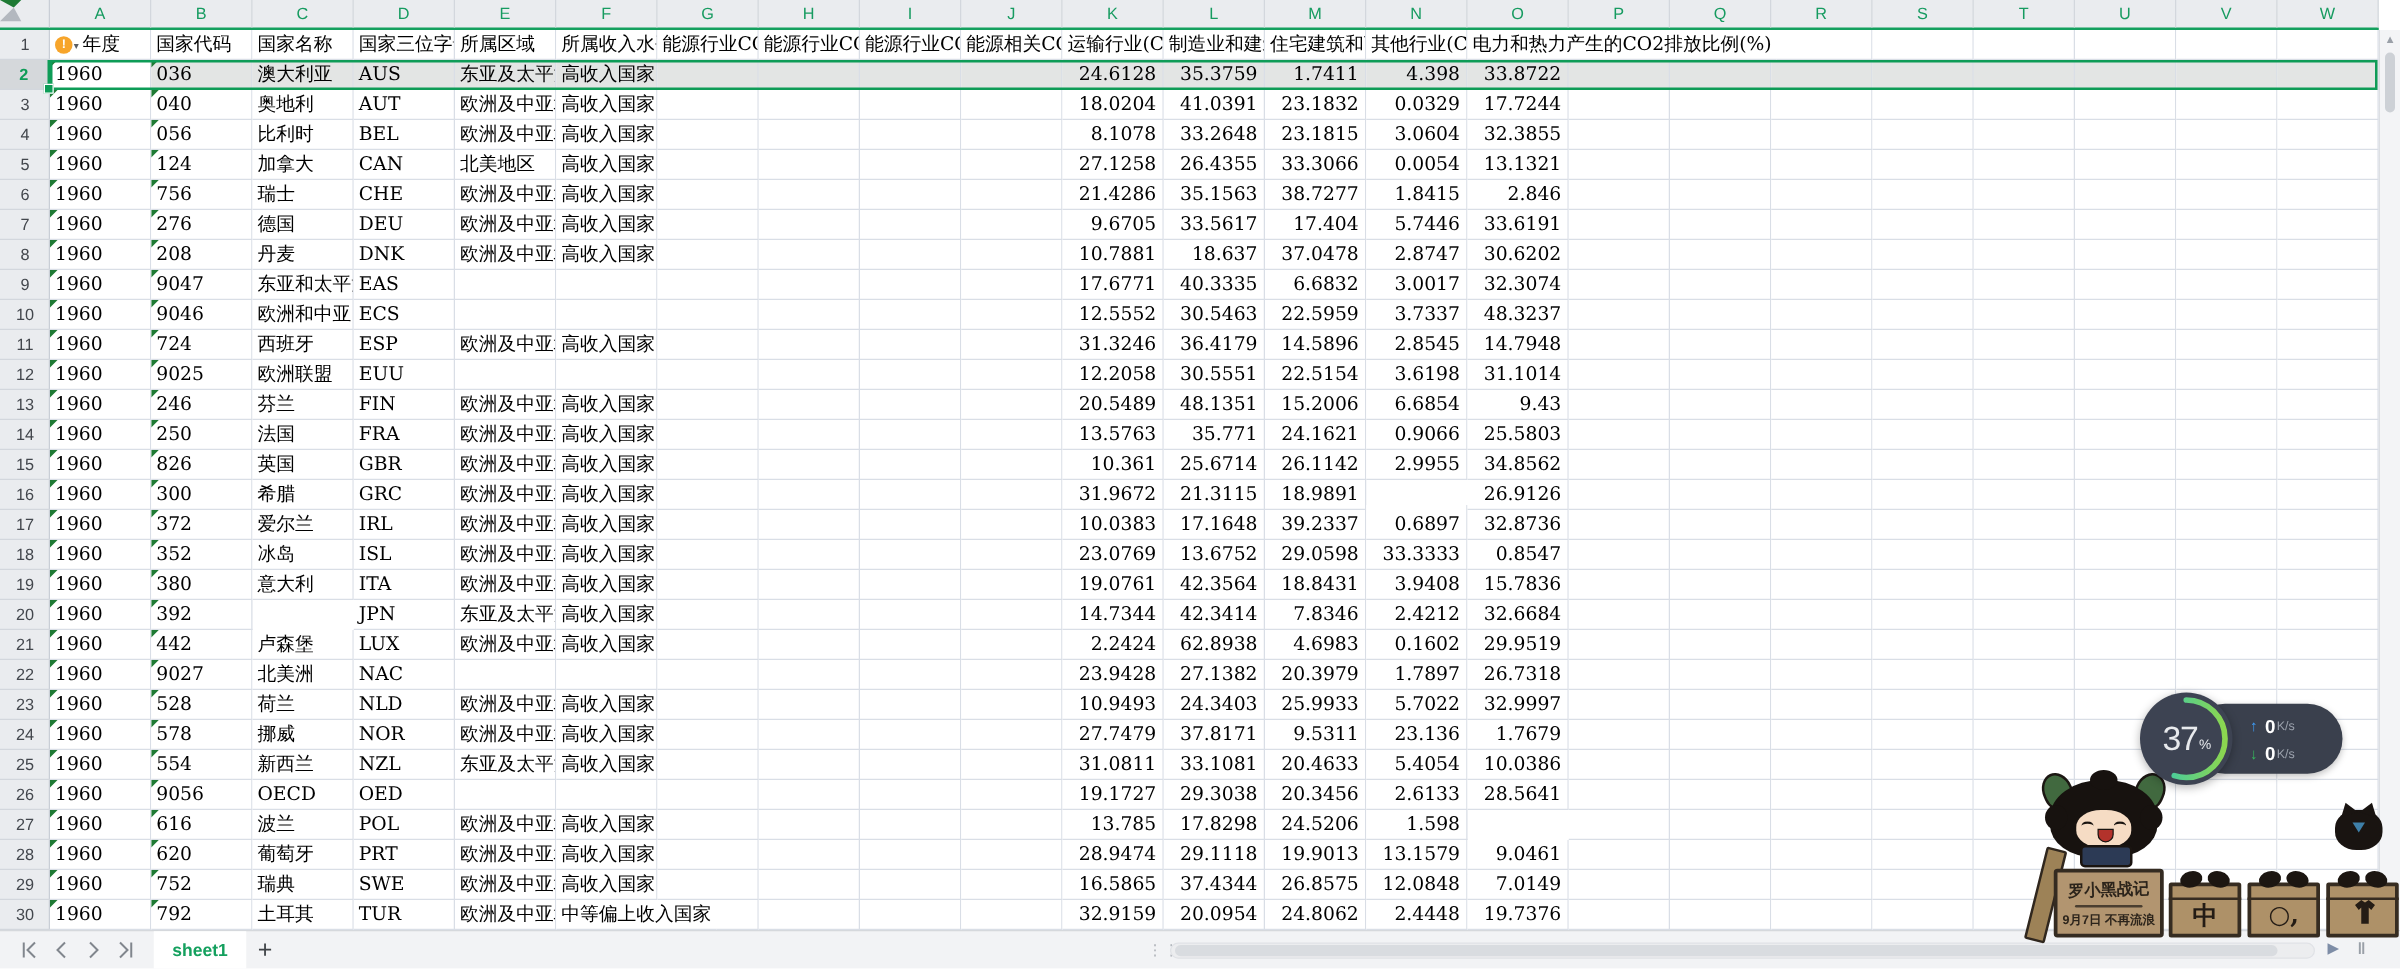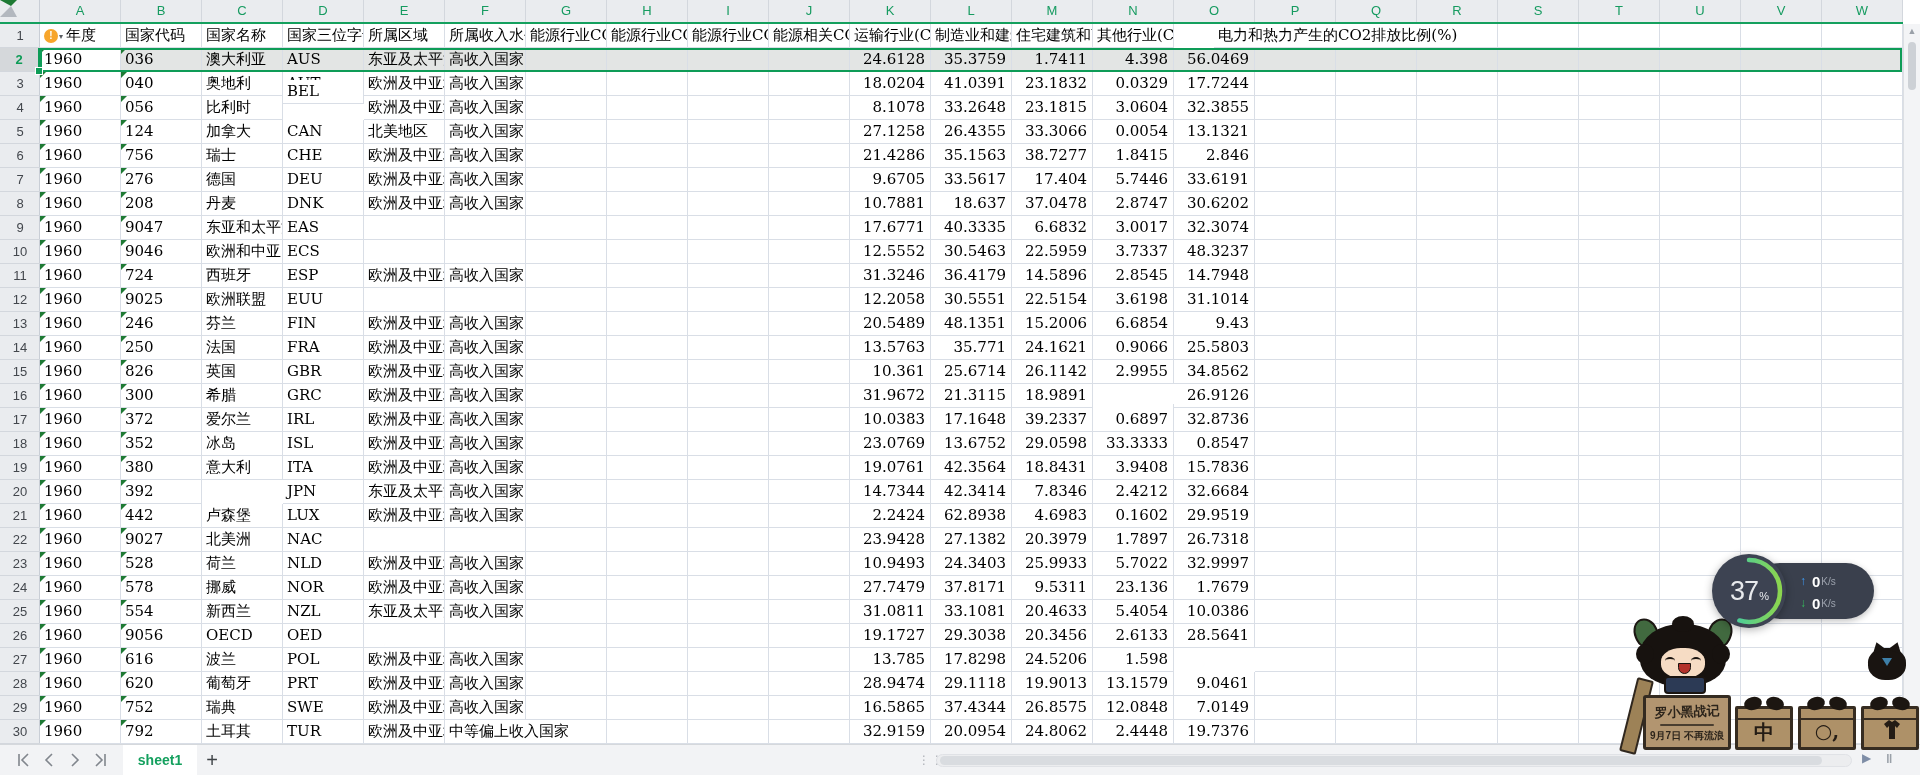--- a/index.html
+++ b/index.html
@@ -189,21 +189,21 @@
       <div class="cell" style="left: 324px; top: 0px; width: 81px;">所属区域</div>
       <div class="cell" style="left: 405px; top: 0px; width: 81px;">所属收入水平</div>
       <div class="cell" style="left: 486px; top: 0px; width: 81px;">能源行业CO2排放量(千吨)</div>
       <div class="cell" style="left: 567px; top: 0px; width: 81px;">能源行业CO2排放量(人均)</div>
       <div class="cell" style="left: 648px; top: 0px; width: 81px;">能源行业CO2排放比例(%)</div>
       <div class="cell" style="left: 729px; top: 0px; width: 81px;">能源相关CO2排放量</div>
       <div class="cell" style="left: 810px; top: 0px; width: 81px;">运输行业(CO2排放比例%)</div>
       <div class="cell" style="left: 891px; top: 0px; width: 81px;">制造业和建筑业CO2排放比例(%)</div>
       <div class="cell" style="left: 972px; top: 0px; width: 81px;">住宅建筑和商业及公共服务CO2排放比例(%)</div>
       <div class="cell" style="left: 1053px; top: 0px; width: 81px;">其他行业(CO2排放比例%)</div>
-      <div class="cell ovf" style="left: 1174px; top: 0px; width: 81px;">电力和热力产生的CO2排放比例(%)</div>
+      <div class="cell ovf" style="left: 1134px; top: 0px; width: 81px;">电力和热力产生的CO2排放比例(%)</div>
       <div class="cell" style="left: 1215px; top: 0px; width: 81px;"></div>
       <div class="cell" style="left: 1296px; top: 0px; width: 81px;"></div>
       <div class="cell" style="left: 1377px; top: 0px; width: 81px;"></div>
       <div class="cell" style="left: 1458px; top: 0px; width: 81px;"></div>
       <div class="cell" style="left: 1539px; top: 0px; width: 81px;"></div>
       <div class="cell" style="left: 1620px; top: 0px; width: 81px;"></div>
       <div class="cell" style="left: 1701px; top: 0px; width: 81px;"></div>
       <div class="cell" style="left: 1782px; top: 0px; width: 81px;"></div>
       <div class="cell" style="left: 0px; top: 24px; width: 81px;">1960<i class="tri"></i></div>
       <div class="cell sel" style="left: 81px; top: 24px; width: 81px;">036<i class="tri"></i></div>
@@ -212,21 +212,21 @@
       <div class="cell sel" style="left: 324px; top: 24px; width: 81px;">东亚及太平洋地区</div>
       <div class="cell sel" style="left: 405px; top: 24px; width: 81px;">高收入国家</div>
       <div class="cell sel" style="left: 486px; top: 24px; width: 81px;"></div>
       <div class="cell sel" style="left: 567px; top: 24px; width: 81px;"></div>
       <div class="cell sel" style="left: 648px; top: 24px; width: 81px;"></div>
       <div class="cell sel" style="left: 729px; top: 24px; width: 81px;"></div>
       <div class="cell sel num" style="left: 810px; top: 24px; width: 81px;">24.6128</div>
       <div class="cell sel num" style="left: 891px; top: 24px; width: 81px;">35.3759</div>
       <div class="cell sel num" style="left: 972px; top: 24px; width: 81px;">1.7411</div>
       <div class="cell sel num" style="left: 1053px; top: 24px; width: 81px;">4.398</div>
-      <div class="cell sel num" style="left: 1134px; top: 24px; width: 81px;">56.0469</div>
+      <div class="cell sel num" style="left: 1134px; top: 24px; width: 81px;">33.8722</div>
       <div class="cell sel" style="left: 1215px; top: 24px; width: 81px;"></div>
       <div class="cell sel" style="left: 1296px; top: 24px; width: 81px;"></div>
       <div class="cell sel" style="left: 1377px; top: 24px; width: 81px;"></div>
       <div class="cell sel" style="left: 1458px; top: 24px; width: 81px;"></div>
       <div class="cell sel" style="left: 1539px; top: 24px; width: 81px;"></div>
       <div class="cell sel" style="left: 1620px; top: 24px; width: 81px;"></div>
       <div class="cell sel" style="left: 1701px; top: 24px; width: 81px;"></div>
       <div class="cell sel" style="left: 1782px; top: 24px; width: 81px;"></div>
       <div class="cell" style="left: 0px; top: 48px; width: 81px;">1960<i class="tri"></i></div>
       <div class="cell" style="left: 81px; top: 48px; width: 81px;">040<i class="tri"></i></div>
@@ -247,21 +247,21 @@
       <div class="cell" style="left: 1296px; top: 48px; width: 81px;"></div>
       <div class="cell" style="left: 1377px; top: 48px; width: 81px;"></div>
       <div class="cell" style="left: 1458px; top: 48px; width: 81px;"></div>
       <div class="cell" style="left: 1539px; top: 48px; width: 81px;"></div>
       <div class="cell" style="left: 1620px; top: 48px; width: 81px;"></div>
       <div class="cell" style="left: 1701px; top: 48px; width: 81px;"></div>
       <div class="cell" style="left: 1782px; top: 48px; width: 81px;"></div>
       <div class="cell" style="left: 0px; top: 72px; width: 81px;">1960<i class="tri"></i></div>
       <div class="cell" style="left: 81px; top: 72px; width: 81px;">056<i class="tri"></i></div>
       <div class="cell" style="left: 162px; top: 72px; width: 81px;">比利时</div>
-      <div class="cell" style="left: 243px; top: 56px; width: 81px;">BEL</div>
+      <div class="cell" style="left: 243px; top: 72px; width: 81px;">BEL</div>
       <div class="cell" style="left: 324px; top: 72px; width: 81px;">欧洲及中亚地区</div>
       <div class="cell" style="left: 405px; top: 72px; width: 81px;">高收入国家</div>
       <div class="cell" style="left: 486px; top: 72px; width: 81px;"></div>
       <div class="cell" style="left: 567px; top: 72px; width: 81px;"></div>
       <div class="cell" style="left: 648px; top: 72px; width: 81px;"></div>
       <div class="cell" style="left: 729px; top: 72px; width: 81px;"></div>
       <div class="cell num" style="left: 810px; top: 72px; width: 81px;">8.1078</div>
       <div class="cell num" style="left: 891px; top: 72px; width: 81px;">33.2648</div>
       <div class="cell num" style="left: 972px; top: 72px; width: 81px;">23.1815</div>
       <div class="cell num" style="left: 1053px; top: 72px; width: 81px;">3.0604</div>

